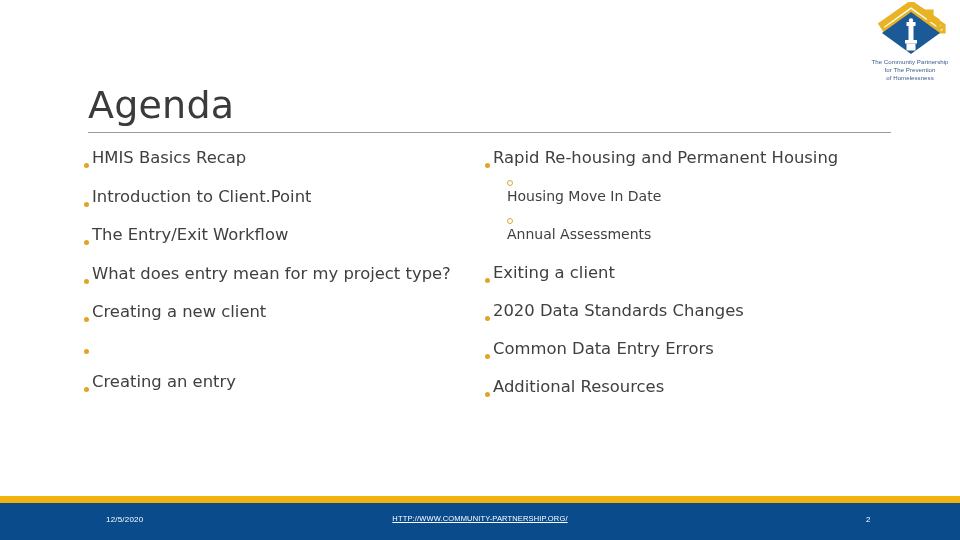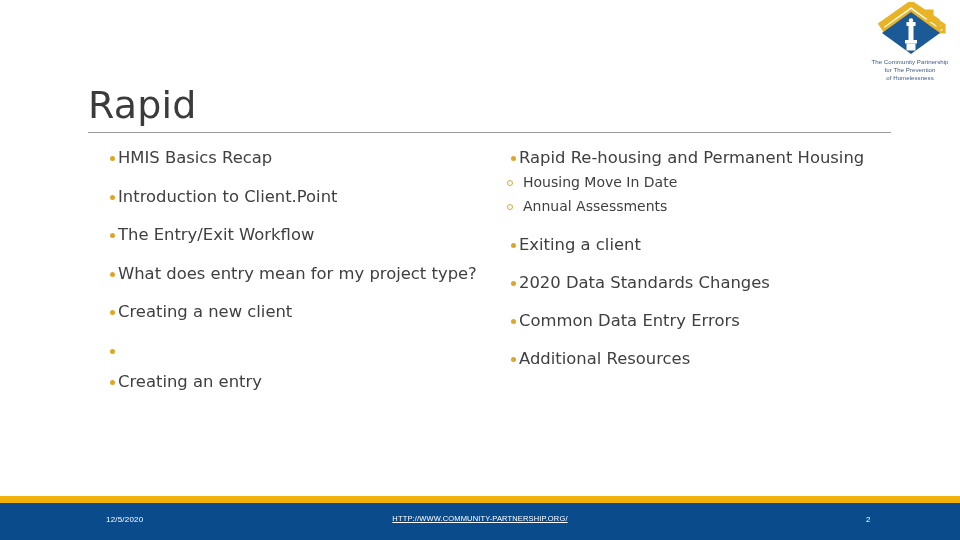--- a/index.html
+++ b/index.html
@@ -75,23 +75,22 @@
     width: 390px;
   }
   #right-column {
     left: 485px;
     top: 147px;
     width: 400px;
   }
 
   .bullet-row {
     display: flex;
-    align-items: flex-start;
+    align-items: flex-end;
     margin-bottom: 17.5px;
-    margin-left: 26px;
   }
   .bullet-row.tight { margin-bottom: 4px; }
   .bullet-row.gap-after { margin-bottom: 17px; }
 
   .bullet-dot {
     flex: 0 0 auto;
     width: 5px;
     height: 5px;
     border-radius: 50%;
     background: #e0a526;
@@ -106,20 +105,21 @@
     white-space: nowrap;
   }
 
   
   .sub-list { margin-top: 2px; }
   .sub-row {
     display: flex;
     align-items: flex-start;
     margin-left: 22px;
     margin-bottom: 4px;
+    flex-direction: column;
   }
   .sub-ring {
     flex: 0 0 auto;
     width: 4px;
     height: 4px;
     border-radius: 50%;
     border: 1px solid #d8a93f;
     background: transparent;
     margin-top: 8px;
     margin-right: 10px;
@@ -197,21 +197,21 @@
     <rect x="36.5" y="41.5" width="9" height="7" fill="#ffffff"></rect>
     <circle cx="41" cy="18.5" r="2.2" fill="#ffffff"></circle>
   </svg>
   <div id="logo-caption">
     <div>The Community Partnership</div>
     <div>for The Prevention</div>
     <div>of Homelessness</div>
   </div>
 </div>
 
-<div id="slide-title">Rapid</div>
+<div id="slide-title">Agenda</div>
 <div id="title-rule"></div>
 
 <div id="left-column" class="column">
 
   <div class="bullet-row">
     <span class="bullet-dot"></span>
     <span class="bullet-text">HMIS Basics Recap</span>
   </div>
 
   <div class="bullet-row">

